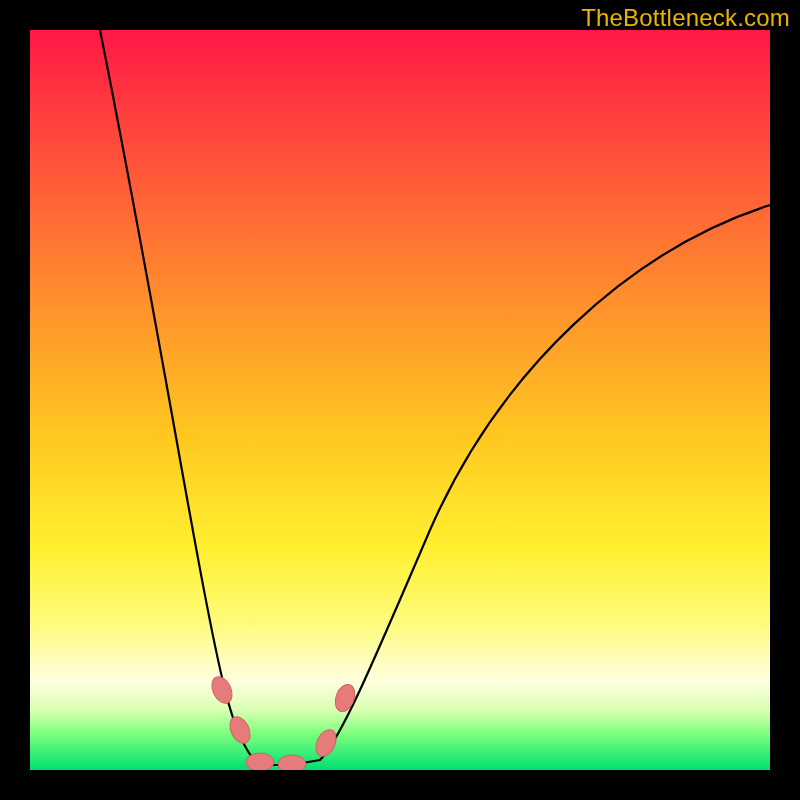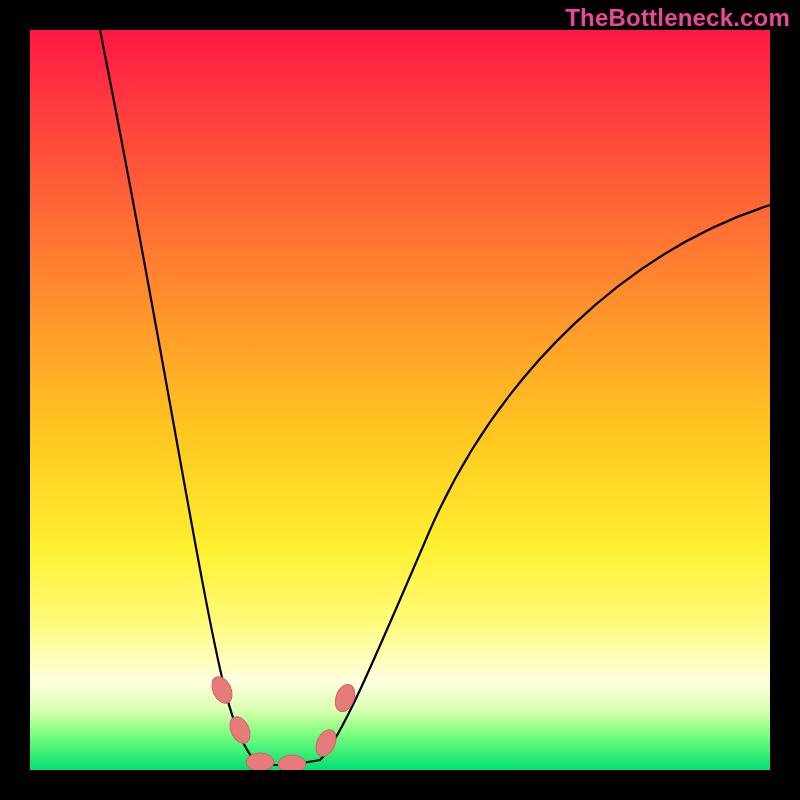--- a/index.html
+++ b/index.html
@@ -37,25 +37,24 @@
       #ffffe0 88%,
       #d8ffb0 92%,
       #7fff7f 95%,
       #00e070 100%
     );
   }
   .watermark {
     position: absolute;
     top: 4px;
     right: 10px;
-    color: #ec4899;
+    color: #eab308;
     font-size: 24px;
     letter-spacing: 0.2px;
     user-select: none;
-    font-weight: bold;
   }
   svg.curves {
     position: absolute;
     left: 0;
     top: 0;
     width: 740px;
     height: 740px;
   }
   .curve-path {
     fill: none;

